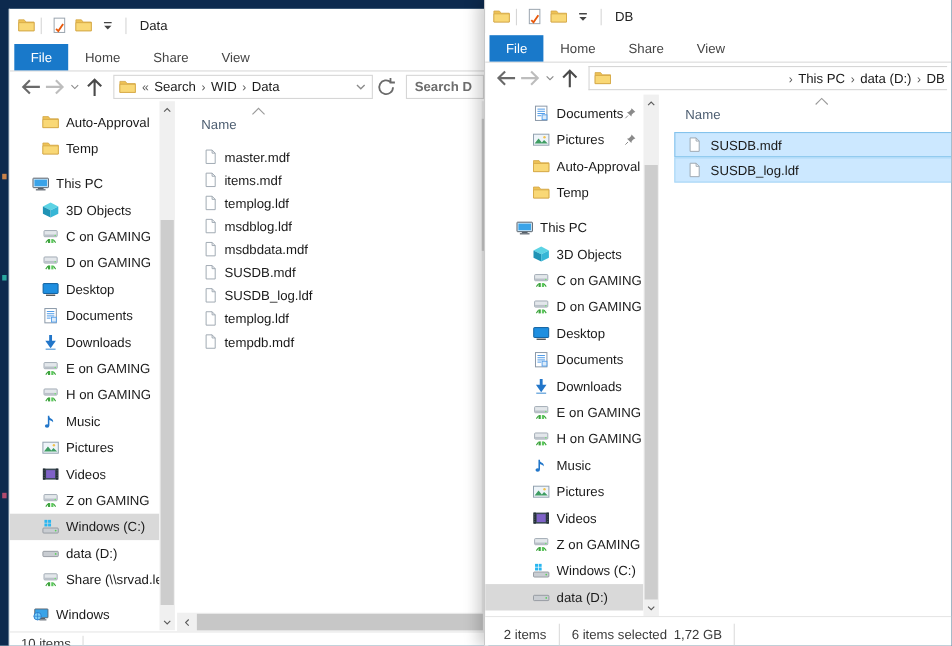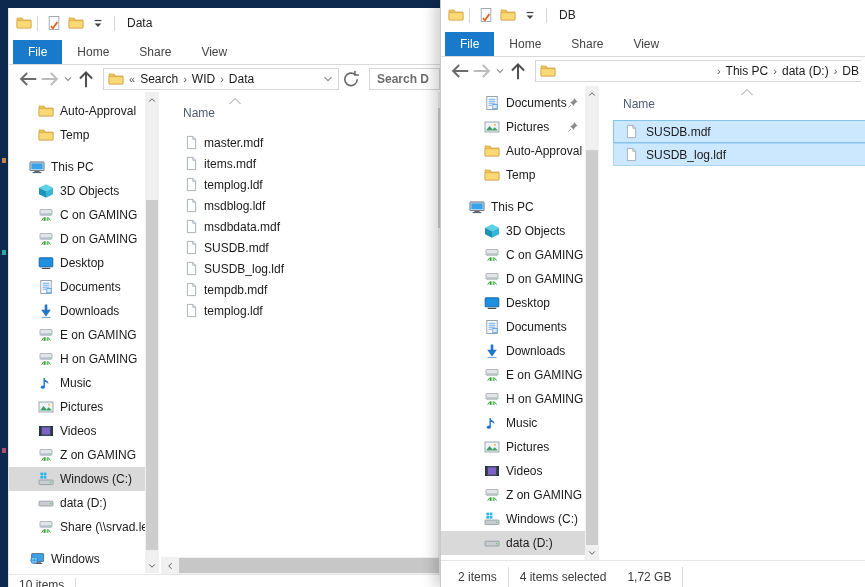--- a/index.html
+++ b/index.html
@@ -107,21 +107,21 @@
   .vscroll-sliver { position:absolute; right:0; top:0; width:7px; height:465px; background:#f0f0f0; }
   .vs-thumb { position:absolute; right:0; top:16px; width:7px; height:120px; background:#cdcdcd; }
 
   
   .statusbar { position:absolute; left:0; right:0; border-top:1px solid #e6e6e6; background:#fff;
                display:flex; align-items:flex-start; color:#3a3a3a; font-size:12px; }
   .win-left  .statusbar { top:566px; height:13px; padding:3px 0 0 10px; }
   .win-right .statusbar { top:560px; height:27px; padding:6px 0 0 17px; align-items:center; }
   .sdiv { width:1px; align-self:stretch; background:#dcdcdc; margin:0 11px; }
   .win-left .sdiv { height:14px; }
-  .status-size { margin-left:21px; }
+  .status-size { margin-left:6px; }
 </style>
 </head>
 <body>
 
 <div id="stage">
 
   <div class="desktop-strip strip-left">
     <span class="speck" style="top:158px;left:2px;background:#c8824a"></span>
     <span class="speck" style="top:250px;left:2px;background:#2aa7a0"></span>
     <span class="speck" style="top:448px;left:2px;background:#b04a6e"></span>
@@ -514,29 +514,29 @@
                 <path d="M9.4 1.5v3h3" fill="none" stroke="#9aa4ae" stroke-width=".9"></path>
               </svg></span>
             <span class="file-name">SUSDB_log.ldf</span>
           </div>
 
           <div class="file-row">
             <span class="file-icon"><svg viewBox="0 0 16 16">
                 <path d="M3.6 1.5h5.8l3 3v10H3.6z" fill="#fff" stroke="#9aa4ae" stroke-width=".9"></path>
                 <path d="M9.4 1.5v3h3" fill="none" stroke="#9aa4ae" stroke-width=".9"></path>
               </svg></span>
+            <span class="file-name">templog.ldf</span>
+          </div>
+
+          <div class="file-row">
+            <span class="file-icon"><svg viewBox="0 0 16 16">
+                <path d="M3.6 1.5h5.8l3 3v10H3.6z" fill="#fff" stroke="#9aa4ae" stroke-width=".9"></path>
+                <path d="M9.4 1.5v3h3" fill="none" stroke="#9aa4ae" stroke-width=".9"></path>
+              </svg></span>
             <span class="file-name">tempdb.mdf</span>
-          </div>
-
-          <div class="file-row">
-            <span class="file-icon"><svg viewBox="0 0 16 16">
-                <path d="M3.6 1.5h5.8l3 3v10H3.6z" fill="#fff" stroke="#9aa4ae" stroke-width=".9"></path>
-                <path d="M9.4 1.5v3h3" fill="none" stroke="#9aa4ae" stroke-width=".9"></path>
-              </svg></span>
-            <span class="file-name">templog.ldf</span>
           </div>
         </div>
       <div class="vscroll-sliver">
           <span class="vs-thumb"></span>
         </div>
       <div class="hscroll">
         <span class="hs-arrow">
             <svg viewBox="0 0 16 16">
               <path d="M10.5 3.5 6 8l4.5 4.5" stroke="#5a5a5a" stroke-width="1.6" fill="none"></path>
             </svg>
@@ -897,18 +897,18 @@
                 <path d="M9.4 1.5v3h3" fill="none" stroke="#9aa4ae" stroke-width=".9"></path>
               </svg></span>
             <span class="file-name">SUSDB_log.ldf</span>
           </div>
         </div>
     </div>
 
     <footer class="statusbar">
       <span>2 items</span>
       <span class="sdiv"></span>
-      <span>4 items selected</span>
+      <span>6 items selected</span>
       <span class="status-size">1,72 GB</span>
       <span class="sdiv"></span>
     </footer>
   </section>
 </div>
 
 </body></html>

